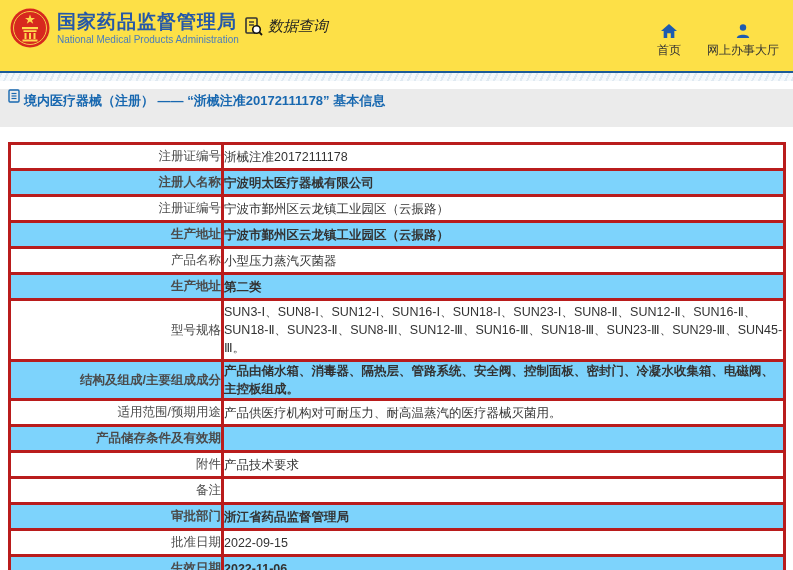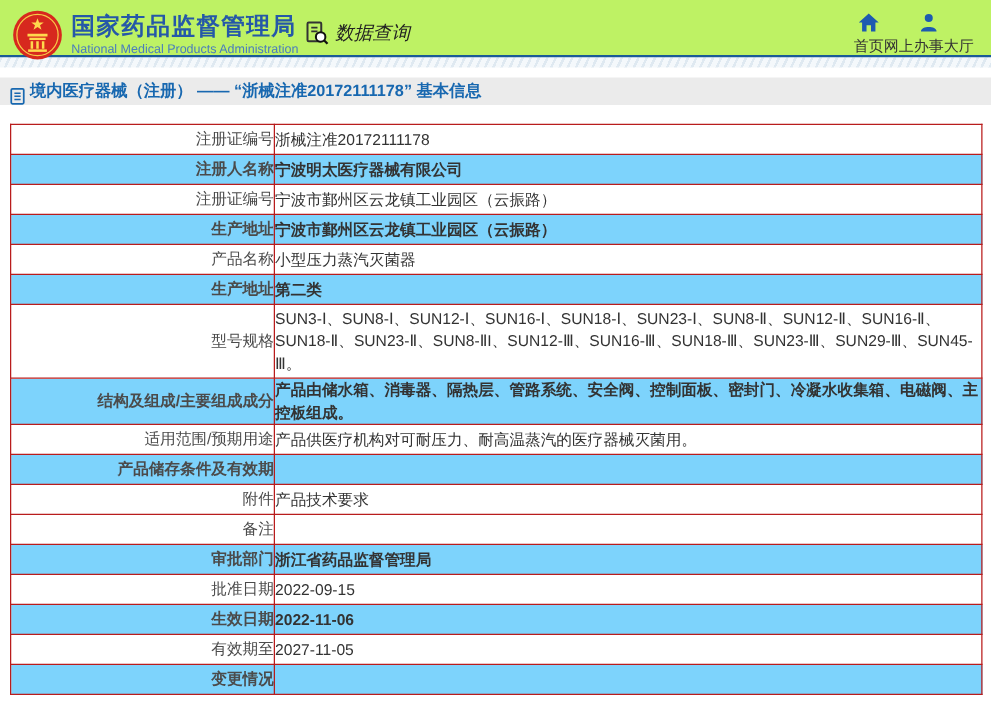--- a/index.html
+++ b/index.html
@@ -2,52 +2,52 @@
 <html><head>
 <meta charset="utf-8">
 <style>
   html,body{margin:0;padding:0;}
   body{
     width:793px;height:570px;overflow:hidden;background:#fff;
     font-family:"Liberation Sans","DejaVu Sans",sans-serif;
     -webkit-font-smoothing:antialiased;
   }
   
-  .site-header{position:relative;height:44px;background:#bef264;}
+  .site-header{position:relative;height:71px;background:#fde047;}
   .logo-wrap{position:absolute;left:10px;top:8px;display:flex;align-items:center;}
   .emblem{width:40px;height:40px;flex:0 0 40px;}
   .logo-text{margin-left:7px;}
   .site-title{font-size:19px;font-weight:bold;color:#2558a8;letter-spacing:1px;line-height:22px;}
   .site-subtitle{font-size:10px;color:#4a7dbd;line-height:13px;}
   .data-query{position:absolute;left:243px;top:16px;display:flex;align-items:center;cursor:pointer;}
   .data-query svg{margin-right:4px;}
   .dq-label{font-size:15px;color:#222;font-style:italic;}
-  .top-nav{position:absolute;right:14px;top:10px;display:flex;}
+  .top-nav{position:absolute;right:14px;top:23px;display:flex;gap:26px;}
   .nav-item{display:flex;flex-direction:column;align-items:center;gap:3px;cursor:pointer;text-decoration:none;}
   .nav-label{font-size:12px;color:#333;white-space:nowrap;}
   .blue-line{height:2px;background:#1b5b97;}
   .stripe-band{
     height:8px;
     background:repeating-linear-gradient(115deg,#dfe9f1 0px,#dfe9f1 2px,#f4f8fb 2px,#f4f8fb 6px);
   }
   .spacer-a{height:8px;}
   
   .breadcrumb{
-    height:22px;line-height:23px;background:#ebebeb;
-    padding-left:8px;display:flex;align-items:flex-end;
+    height:38px;line-height:23px;background:#ebebeb;
+    padding-left:8px;display:flex;align-items:flex-start;
   }
   .breadcrumb svg{margin-right:4px;flex:0 0 auto;}
   .breadcrumb-text{font-size:13px;font-weight:bold;color:#1868b0;white-space:nowrap;}
   .spacer-b{height:15px;}
   
   table.info{
     border-collapse:collapse;margin-left:8px;width:778px;table-layout:fixed;
     font-size:12.5px;
   }
-  table.info td{border:1px solid #b91c1c;height:23px;padding:0;}
+  table.info td{border:3px solid #b91c1c;height:23px;padding:0;}
   tr.alt td{background:#7dd3fc;font-weight:bold;}
   td.lbl{
     width:210px;text-align:right;padding-right:10px;color:#4b4b4b;
     white-space:nowrap;overflow:hidden;
   }
   td.val{padding-left:10px;padding-right:10px;color:#333;line-height:18px;}
   tr.tall td{height:39px;}
   tr.tall td.val{padding-top:2px;padding-bottom:2px;}
 </style>
 </head>

